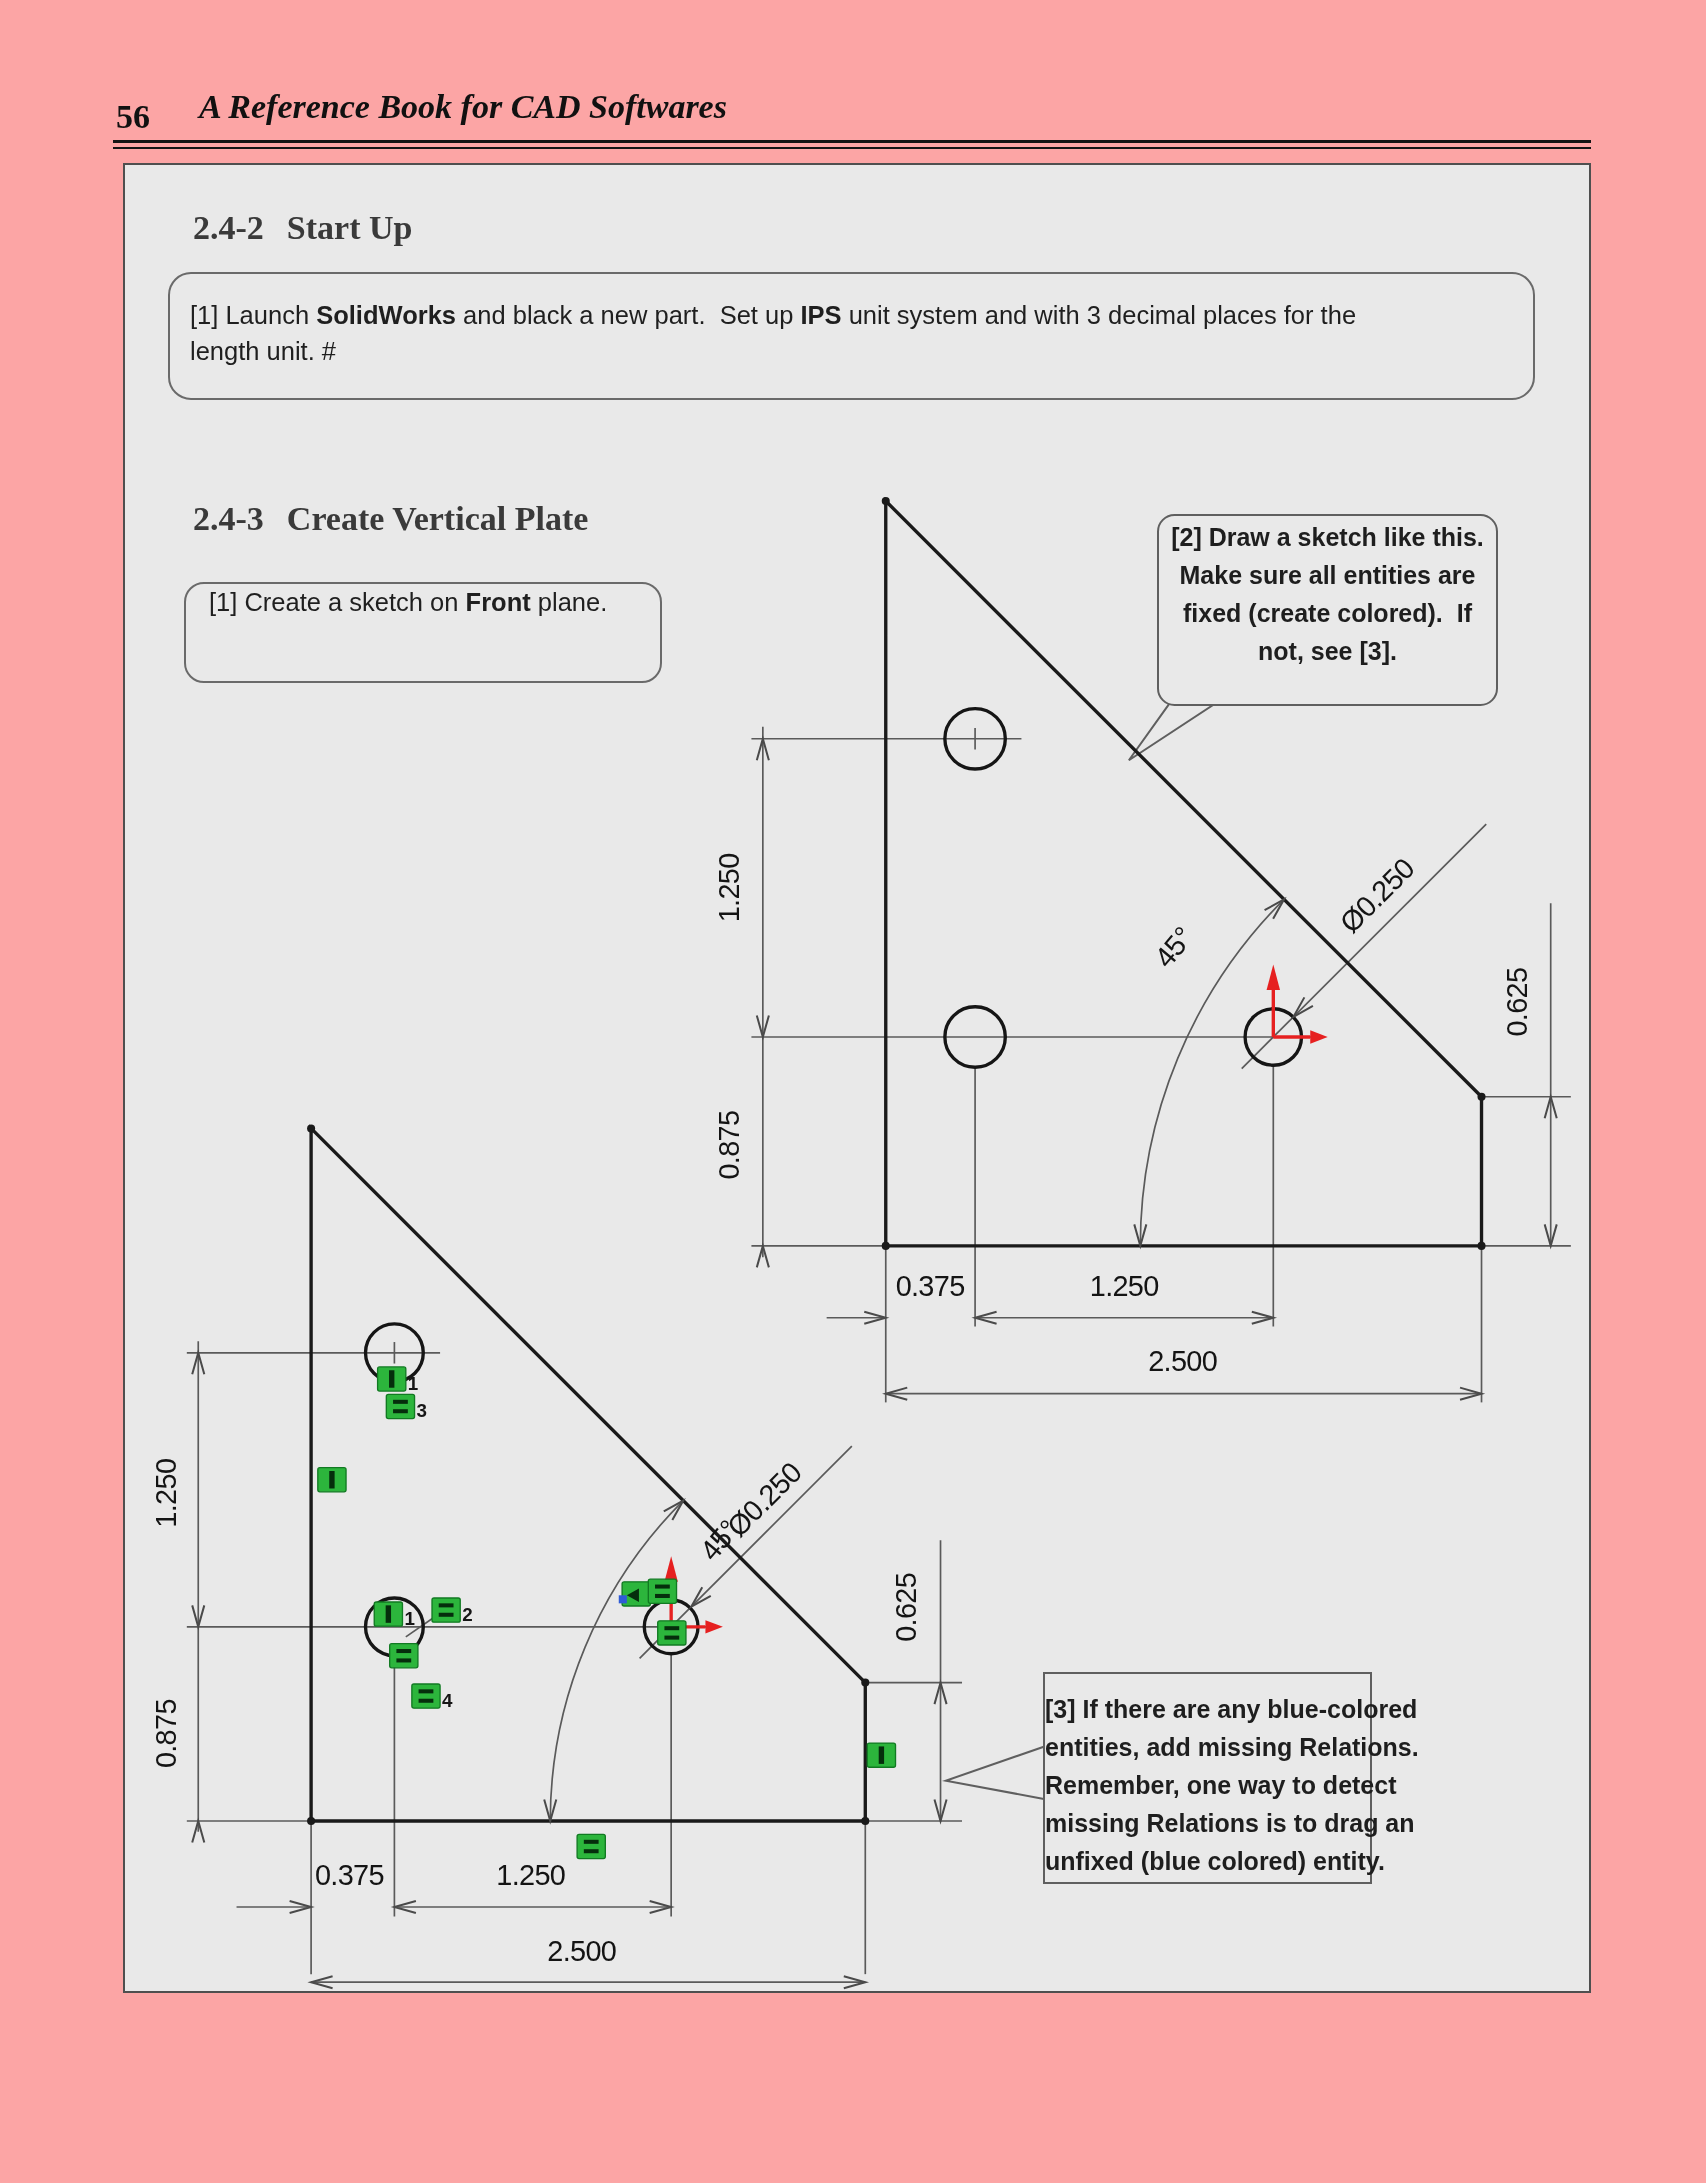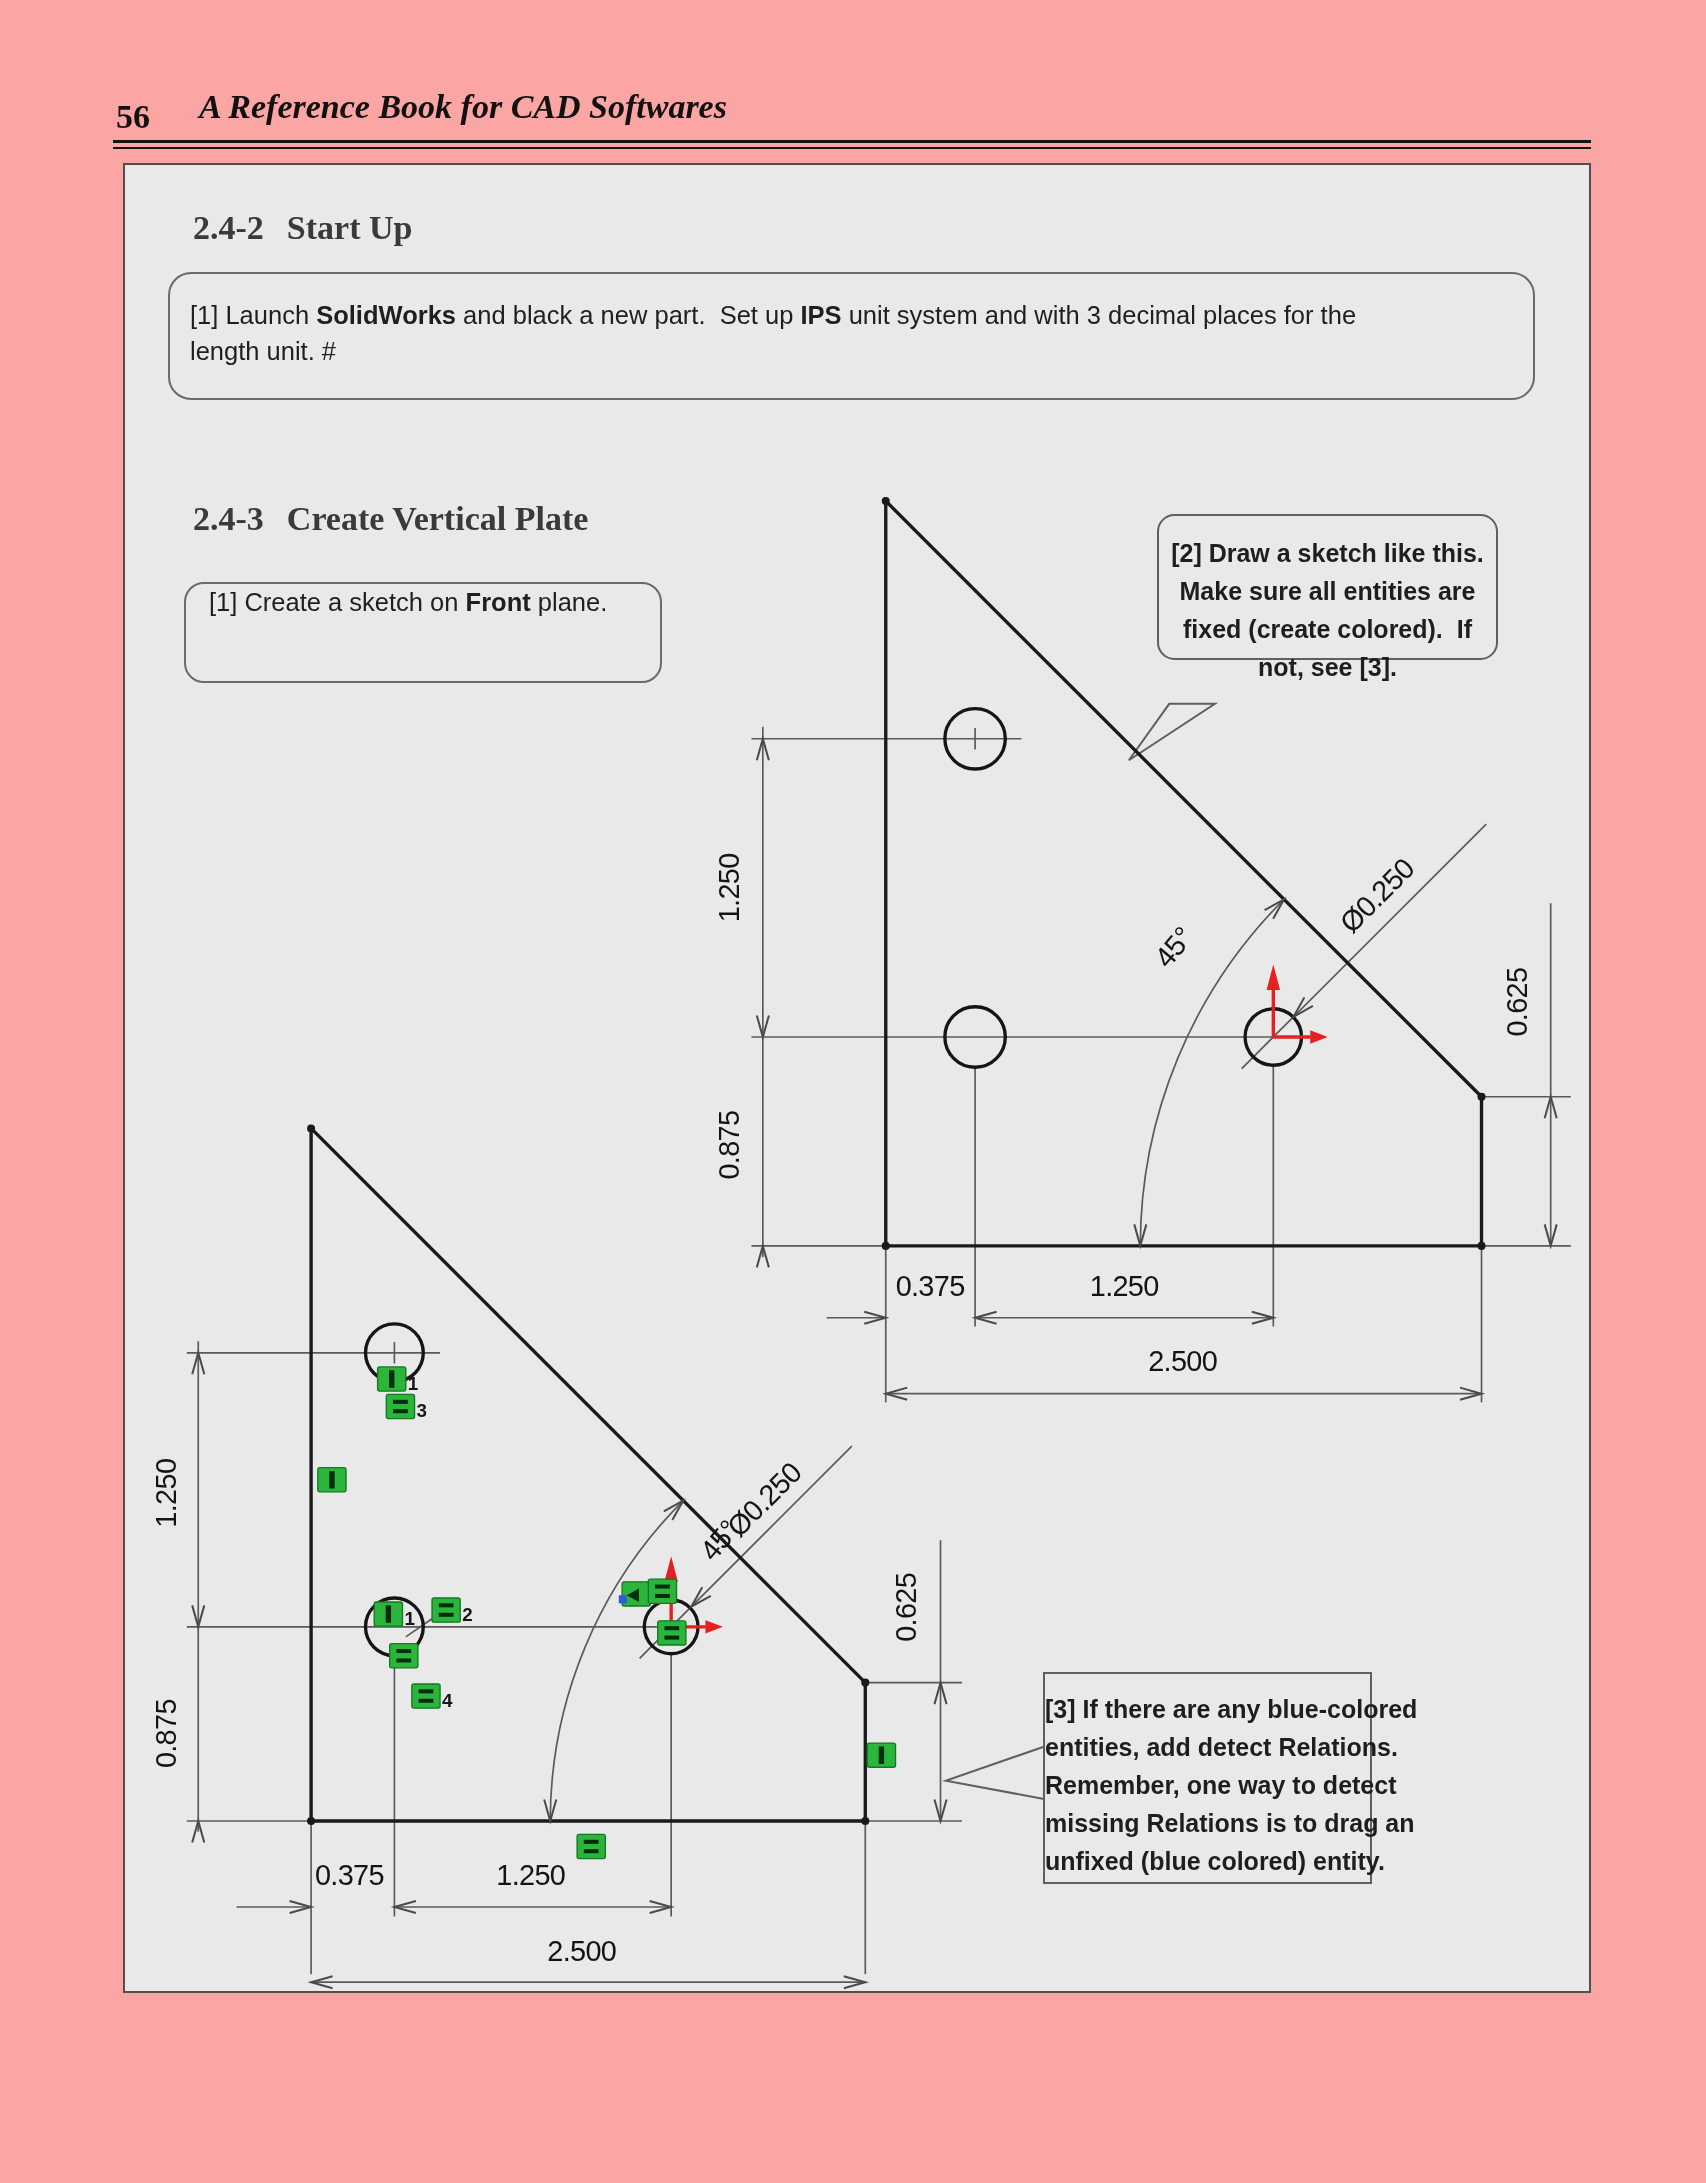--- a/index.html
+++ b/index.html
@@ -14,21 +14,21 @@
   .sec-h{position:absolute;font-weight:bold;font-size:34px;color:#3a3a3a;white-space:pre;font-family:Liberation Serif, serif;}
   .sec-h .num{margin-right:23px;}
   .step-box{position:absolute;background:#e9e9e9;border:2px solid #6a6a6a;box-sizing:border-box;
             color:#1f1f1f;font-size:25.5px;}
   .step-box .ln{white-space:pre;line-height:36px;}
   #box-launch{left:168px;top:272px;width:1367px;height:128px;border-radius:23px;padding:23px 20px 0 20px;}
   #box-sketch{left:184px;top:582px;width:478px;height:101px;border-radius:20px;
               display:flex;align-items:flex-start;padding:0 23px;}
   .callout{position:absolute;background:#e9e9e9;border:2px solid #5f5f5f;box-sizing:border-box;
            color:#1e1e1e;font-size:25px;font-weight:bold;text-align:center;}
-  #callout-2{left:1157px;top:514px;width:341px;height:146px;border-radius:17.5px;padding-top:18px;line-height:38px;}
+  #callout-2{left:1157px;top:514px;width:341px;height:192px;border-radius:17.5px;padding-top:2px;line-height:38px;}
   #callout-3{left:1043px;top:1672px;width:329px;height:212px;padding-top:16px;line-height:38px;}
   .callout .ln{white-space:pre;}
   svg{position:absolute;}
   .dim{font-family:"Liberation Sans",sans-serif;font-size:43px;fill:#141414;letter-spacing:-1px;}
   .sub{font-family:"Liberation Sans",sans-serif;font-size:28px;font-weight:bold;fill:#161616;}
 </style>
 </head>
 <body>
 
 <div class="page">
@@ -278,20 +278,20 @@
 
   <div class="callout" id="callout-2">
     <div class="ln">[2] Draw a sketch like this.</div>
     <div class="ln">Make sure all entities are</div>
     <div class="ln">fixed (create colored).  If</div>
     <div class="ln">not, see [3].</div>
   </div>
 
   <div class="callout" id="callout-3">
     <div class="ln">[3] If there are any blue-colored</div>
-    <div class="ln"><span>entities, add detect </span><b>Relations</b><span>.</span></div>
+    <div class="ln"><span>entities, add missing </span><b>Relations</b><span>.</span></div>
     <div class="ln">Remember, one way to detect</div>
     <div class="ln"><span>missing </span><b>Relations</b><span> is to drag an</span></div>
     <div class="ln">unfixed (blue colored) entity.</div>
   </div>
 
 </div>
 
 
 </body></html>

